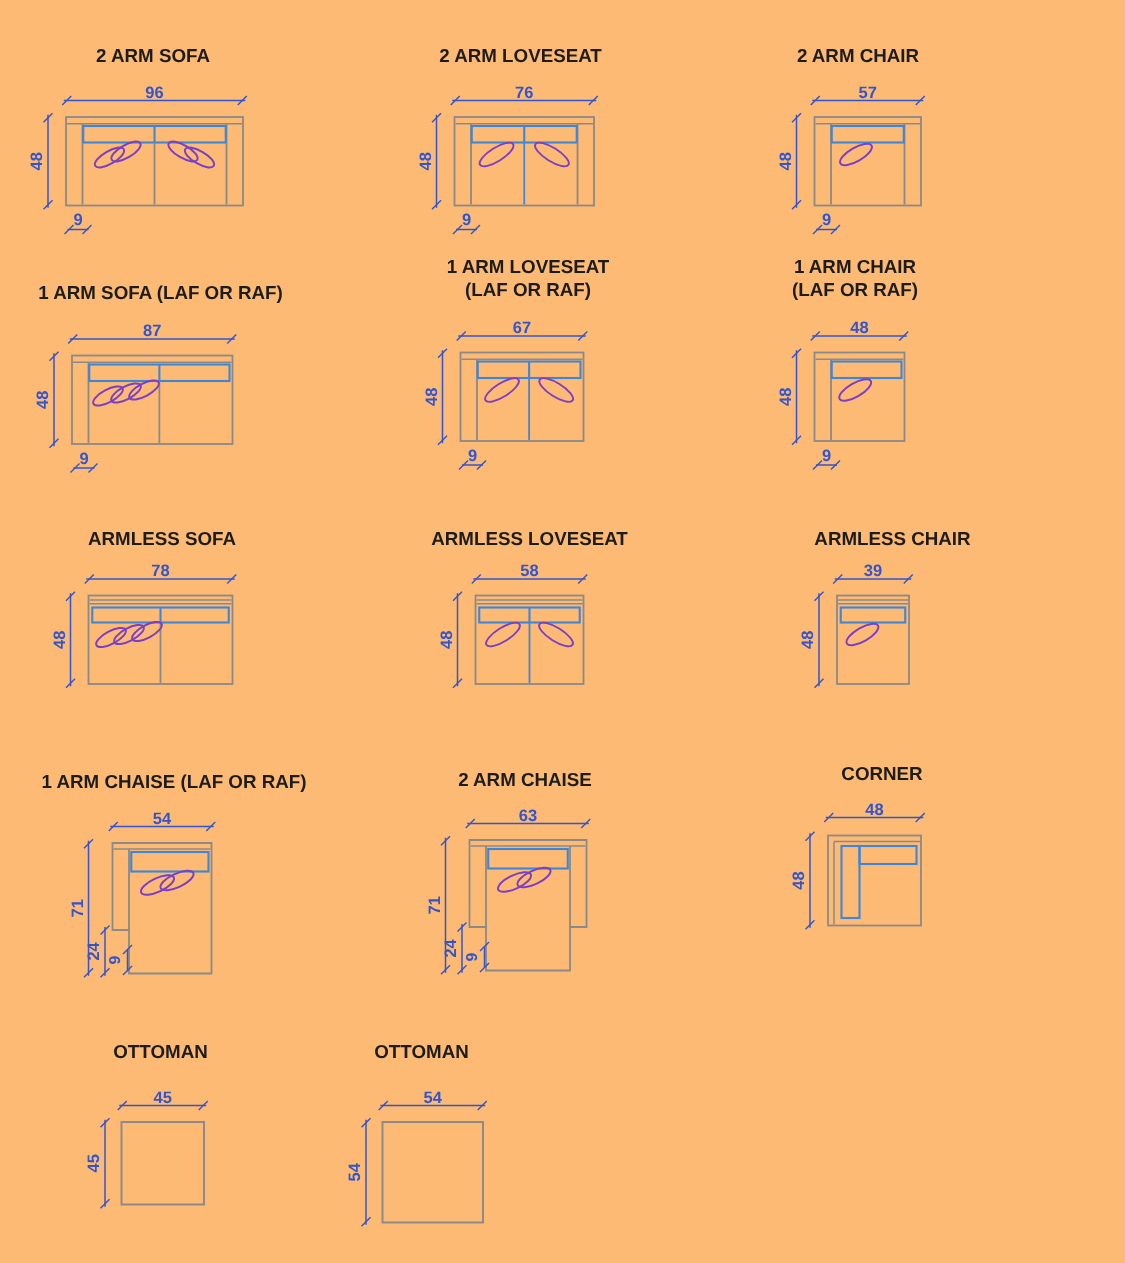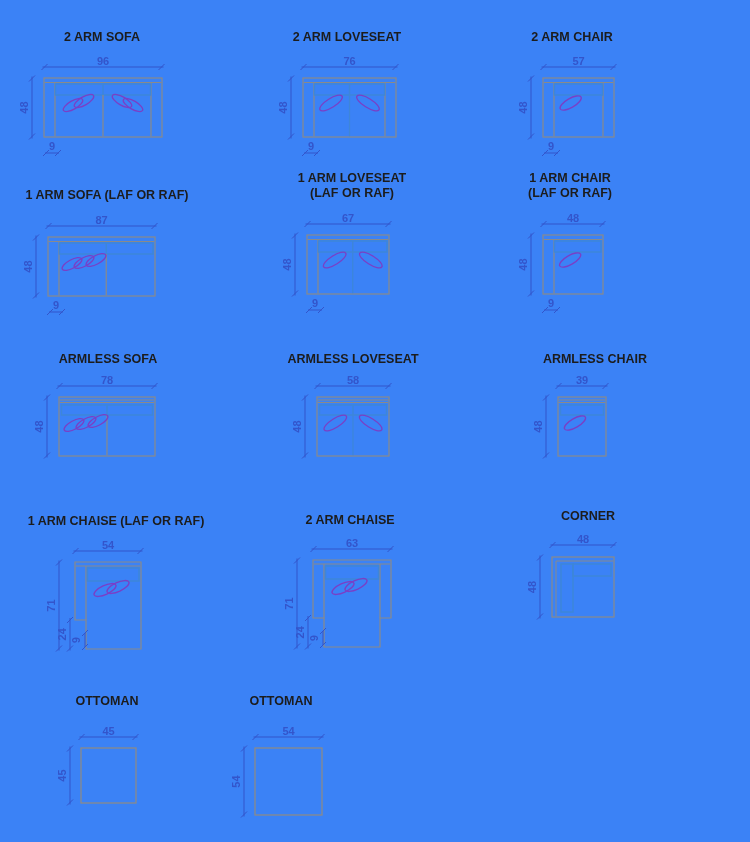--- a/index.html
+++ b/index.html
@@ -1,16 +1,16 @@
 <!DOCTYPE html>
 <html><head>
 <meta charset="utf-8">
 <style>
   html,body{margin:0;padding:0;background:#ffffff;}
-  #canvas{position:relative;width:750px;height:842px;background:#3b82f6;overflow:hidden;
+  #canvas{position:relative;width:750px;height:842px;background:#fdba74;overflow:hidden;
           font-family:"Liberation Sans",sans-serif;}
   svg{display:block;}
   svg text.title{font-family:"Liberation Sans",sans-serif;font-weight:bold;font-size:12.5px;}
   svg text.dim{font-family:"Liberation Sans",sans-serif;font-weight:bold;font-size:11px;}
   svg text.dim-sm{font-family:"Liberation Sans",sans-serif;font-weight:bold;font-size:10.5px;}
 </style>
 </head>
 <body>
 
 <div id="canvas">

